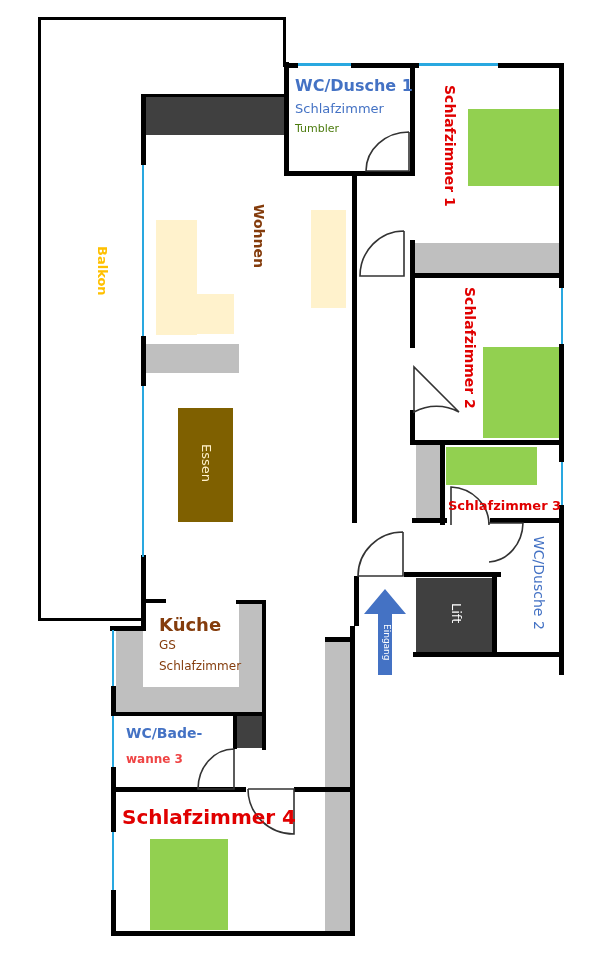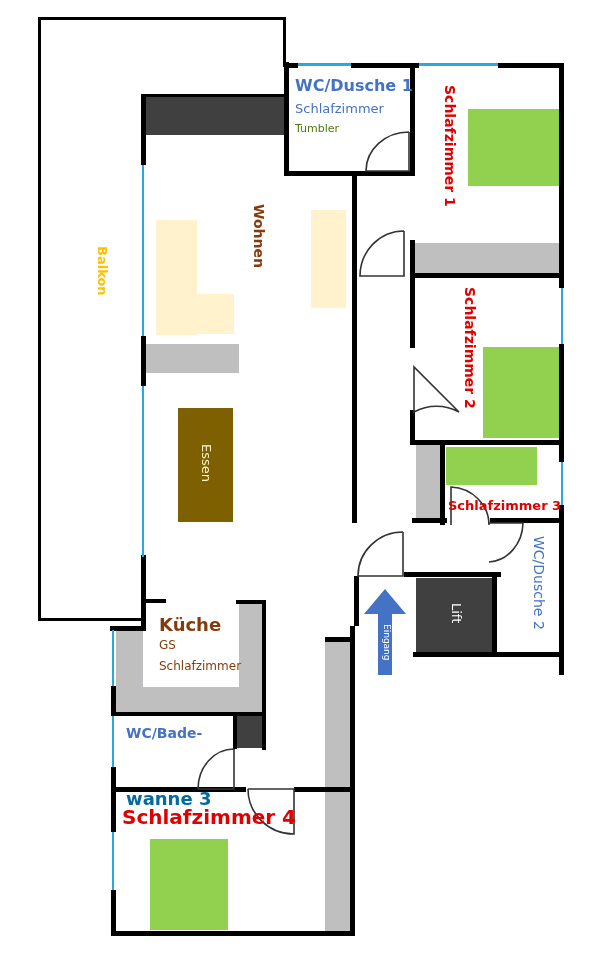--- a/index.html
+++ b/index.html
@@ -141,16 +141,16 @@
   <span class="lbl" style="left:448px;top:498px;font-size:13px;color:#e00000;">Schlafzimmer 3</span>
   <span class="vlbl" style="left:547px;top:536px;font-size:14px;color:#4472c4;font-weight:normal;">WC/Dusche 2</span>
   <span class="vlbl" style="left:464px;top:603px;font-size:13px;color:#ffffff;font-weight:normal;">Lift</span>
   <span class="vlbl" style="left:392px;top:624px;font-size:9px;color:#ffffff;font-weight:normal;">Eingang</span>
 
   <span class="lbl" style="left:159px;top:614px;font-size:18px;color:#843c0c;">Küche</span>
   <span class="lbl" style="left:159px;top:638px;font-size:12px;color:#843c0c;font-weight:normal;">GS</span>
   <span class="lbl" style="left:159px;top:659px;font-size:12px;color:#843c0c;font-weight:normal;">Schlafzimmer</span>
 
   <span class="lbl" style="left:126px;top:725px;font-size:14px;color:#4472c4;">WC/Bade-</span>
-  <span class="lbl" style="left:126px;top:788px;font-size:18px;color:#0369a1;">wanne 3</span>
+  <span class="lbl" style="left:126px;top:752px;font-size:12px;color:#ef4444;">wanne 3</span>
 
   <span class="lbl" style="left:122px;top:805px;font-size:20px;color:#e00000;">Schlafzimmer 4</span>
 </div>
 
 </body></html>

